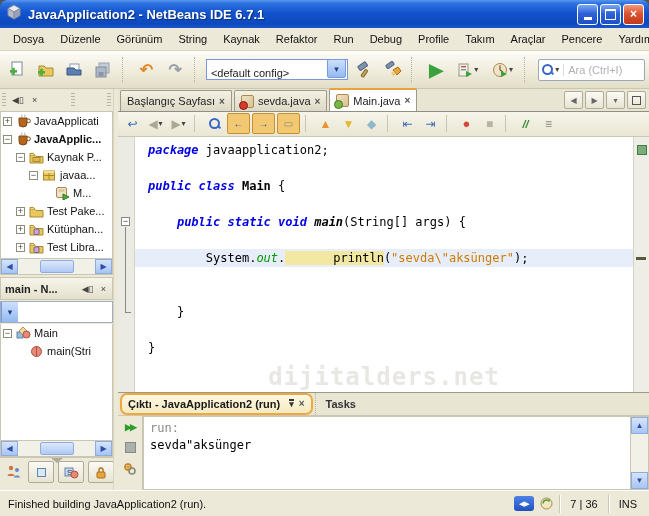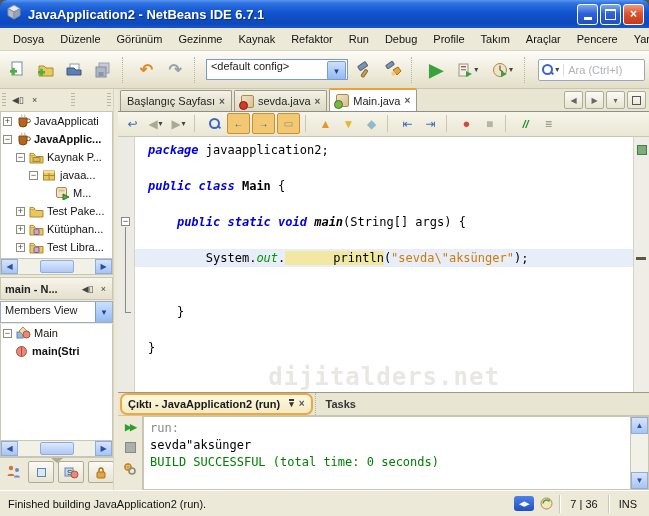--- a/index.html
+++ b/index.html
@@ -17,21 +17,21 @@
   
   .menubar{height:22px;background:#ECE9D8;border-bottom:1px solid #D8D4C0;display:flex;align-items:center;padding-left:6px;gap:2px;}
   .mitem{font-size:11px;color:#111;padding:2px 7px;white-space:nowrap;}
   
   .toolbar{height:37px;background:linear-gradient(180deg,#FDFCF7,#EFECDC 55%,#E2DEC8);border-bottom:1px solid #C9C6B4;display:flex;align-items:center;padding:0 4px;gap:3px;}
   .tsep{width:5px;height:26px;border-left:1px dotted #B6B3A0;margin:0 3px;}
   .tbtn{width:26px;height:26px;display:flex;align-items:center;justify-content:center;position:relative;}
   .tbtn svg{display:block;}
   .glyphbtn{font-size:16px;font-weight:bold;line-height:1;}
   .caret{font-size:8px;color:#444;margin-left:1px;}
-  .combo{display:flex;align-items:flex-start;height:21px;background:#fff;border:1px solid #7A96DF;width:144px;box-sizing:border-box;}
+  .combo{display:flex;align-items:flex-end;height:21px;background:#fff;border:1px solid #7A96DF;width:144px;box-sizing:border-box;}
   .combo .cval{flex:1;font-size:11px;padding:0 4px;color:#222;white-space:nowrap;overflow:hidden;}
   .combo .cbtn{width:17px;height:17px;margin:1px;background:linear-gradient(180deg,#CDE0FC,#94B9F0);border:1px solid #7A9BD9;border-radius:2px;display:flex;align-items:center;justify-content:center;color:#1D3E8F;font-size:9px;}
   .searchbox{display:flex;align-items:center;height:22px;background:#fff;border:1px solid #9CA8B8;border-radius:2px;width:108px;padding:0 3px;box-sizing:border-box;margin-left:2px;}
   .mag{position:relative;width:12px;height:12px;flex:0 0 auto;}
   .mag .lens{position:absolute;left:0;top:0;width:7px;height:7px;border:2px solid #3A66C8;border-radius:50%;}
   .mag .handle{position:absolute;left:8px;top:8px;width:4px;height:2px;background:#3A66C8;transform:rotate(45deg);}
   .searchbox .ph{font-size:11px;color:#AEB2B8;margin-left:4px;white-space:nowrap;overflow:hidden;border-left:1px solid #D8DCE2;padding-left:4px;}
   
   .main{display:flex;height:401px;background:#ECE9D8;}
   .leftcol{width:113px;flex:0 0 113px;display:flex;flex-direction:column;background:#ECE9D8;overflow:hidden;}
@@ -151,21 +151,21 @@
           <span class="maxbox"></span>
         </span>
       <span class="wbtn close">×</span>
     </span>
   </div>
 
   <div class="menubar" id="menubar">
       <span class="mitem">Dosya</span>
       <span class="mitem">Düzenle</span>
       <span class="mitem">Görünüm</span>
-      <span class="mitem">Gezinme</span>
+      <span class="mitem">String</span>
       <span class="mitem">Kaynak</span>
       <span class="mitem">Refaktor</span>
       <span class="mitem">Run</span>
       <span class="mitem">Debug</span>
       <span class="mitem">Profile</span>
       <span class="mitem">Takım</span>
       <span class="mitem">Araçlar</span>
       <span class="mitem">Pencere</span>
       <span class="mitem">Yardım</span>
     </div>
@@ -359,36 +359,35 @@
           </span>
         <span class="harrow">▶</span>
       </div>
 
       <div class="navhdr" style="margin-top:2px;">
         <span class="nttl">main - N...</span>
         <span class="minibtn">◀▯</span>
         <span class="minibtn">×</span>
       </div>
       <div class="memberscombo">
-        <span class="cval">Members View</span>
         <span class="cbtn">▾</span>
       </div>
       <div class="ntree" id="ntree">
           <div class="trow" style="padding-left: 2px;">
             <span class="expander">−</span>
             <span class="ticon">
               <svg width="15" height="14" viewBox="0 0 15 14">
                 <rect x="1" y="6" width="6" height="6" fill="#9BB8D8" stroke="#5E87B0"></rect>
                 <path d="M7 1l4 4-4 4-4-4z" fill="#EFD9A8" stroke="#B09050"></path>
                 <circle cx="10.5" cy="8.5" r="3.5" fill="#E88A7A" stroke="#B05040"></circle>
               </svg>
             </span>
             <span class="tlabel">Main</span>
           </div>
-          <div class="trow" style=" font-weight: bold;">
+          <div class="trow" style="padding-left: 15px;">
             <span class="expspace"></span>
             <span class="ticon">
               <svg width="13" height="13" viewBox="0 0 13 13">
                 <circle cx="6.5" cy="6.5" r="5" fill="#E88A7A" stroke="#B05040"></circle>
                 <path d="M6.5 1.5v10" stroke="#B05040"></path>
               </svg>
             </span>
             <span class="tlabel">main(Stri</span>
           </div>
         </div>
@@ -546,21 +545,20 @@
               <svg width="14" height="14" viewBox="0 0 14 14">
                   <circle cx="5" cy="5" r="3" fill="none" stroke="#C8861E" stroke-width="1.6"></circle>
                   <circle cx="9" cy="9" r="3" fill="none" stroke="#8A8A7A" stroke-width="1.6"></circle>
                   <path d="M5 1v8M1 5h8" stroke="#C8861E" stroke-width="1"></path>
                 </svg>
             </span>
           </div>
           <div class="outtext" id="outtext">
               <div class="oline dim">run:</div>
               <div class="oline pl">sevda"aksünger</div>
-              <div class="oline ok">BUILD SUCCESSFUL (total time: 0 seconds)</div>
             </div>
           <div class="vscroll">
             <span class="varrow">▲</span>
             <span class="vtrack"></span>
             <span class="varrow bottom">▼</span>
           </div>
         </div>
       </div>
     </div>
   </div>

